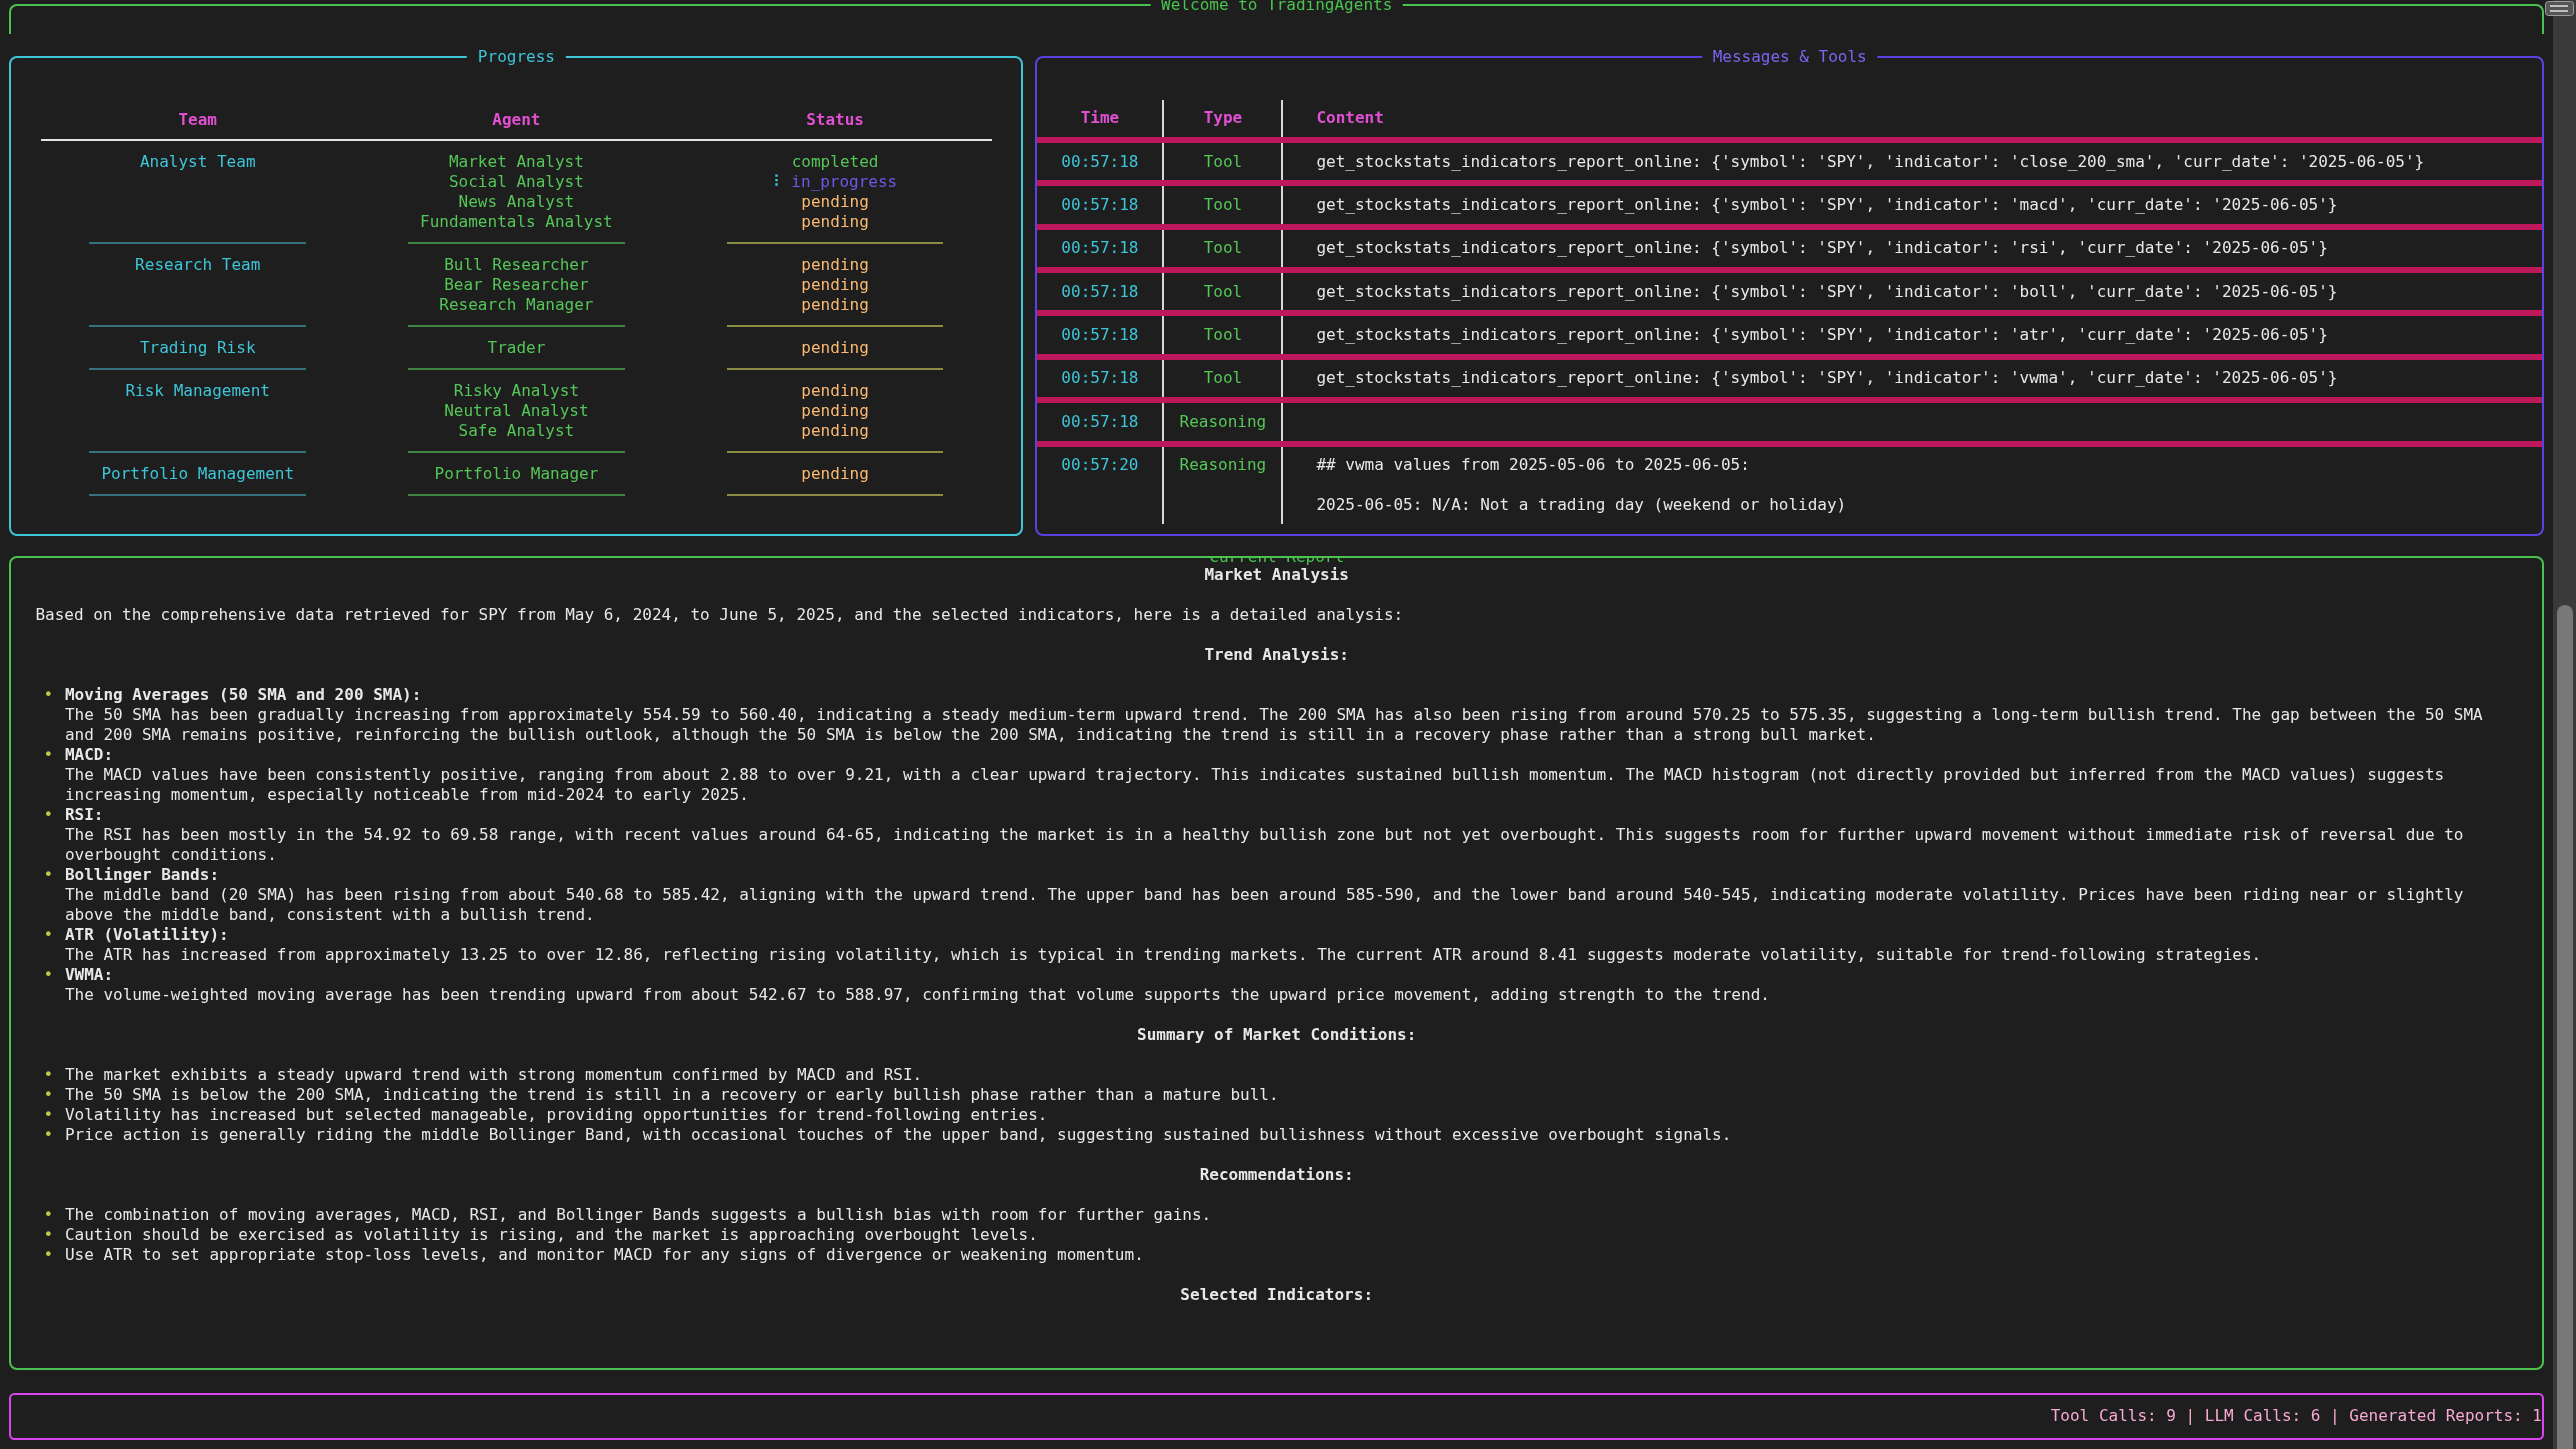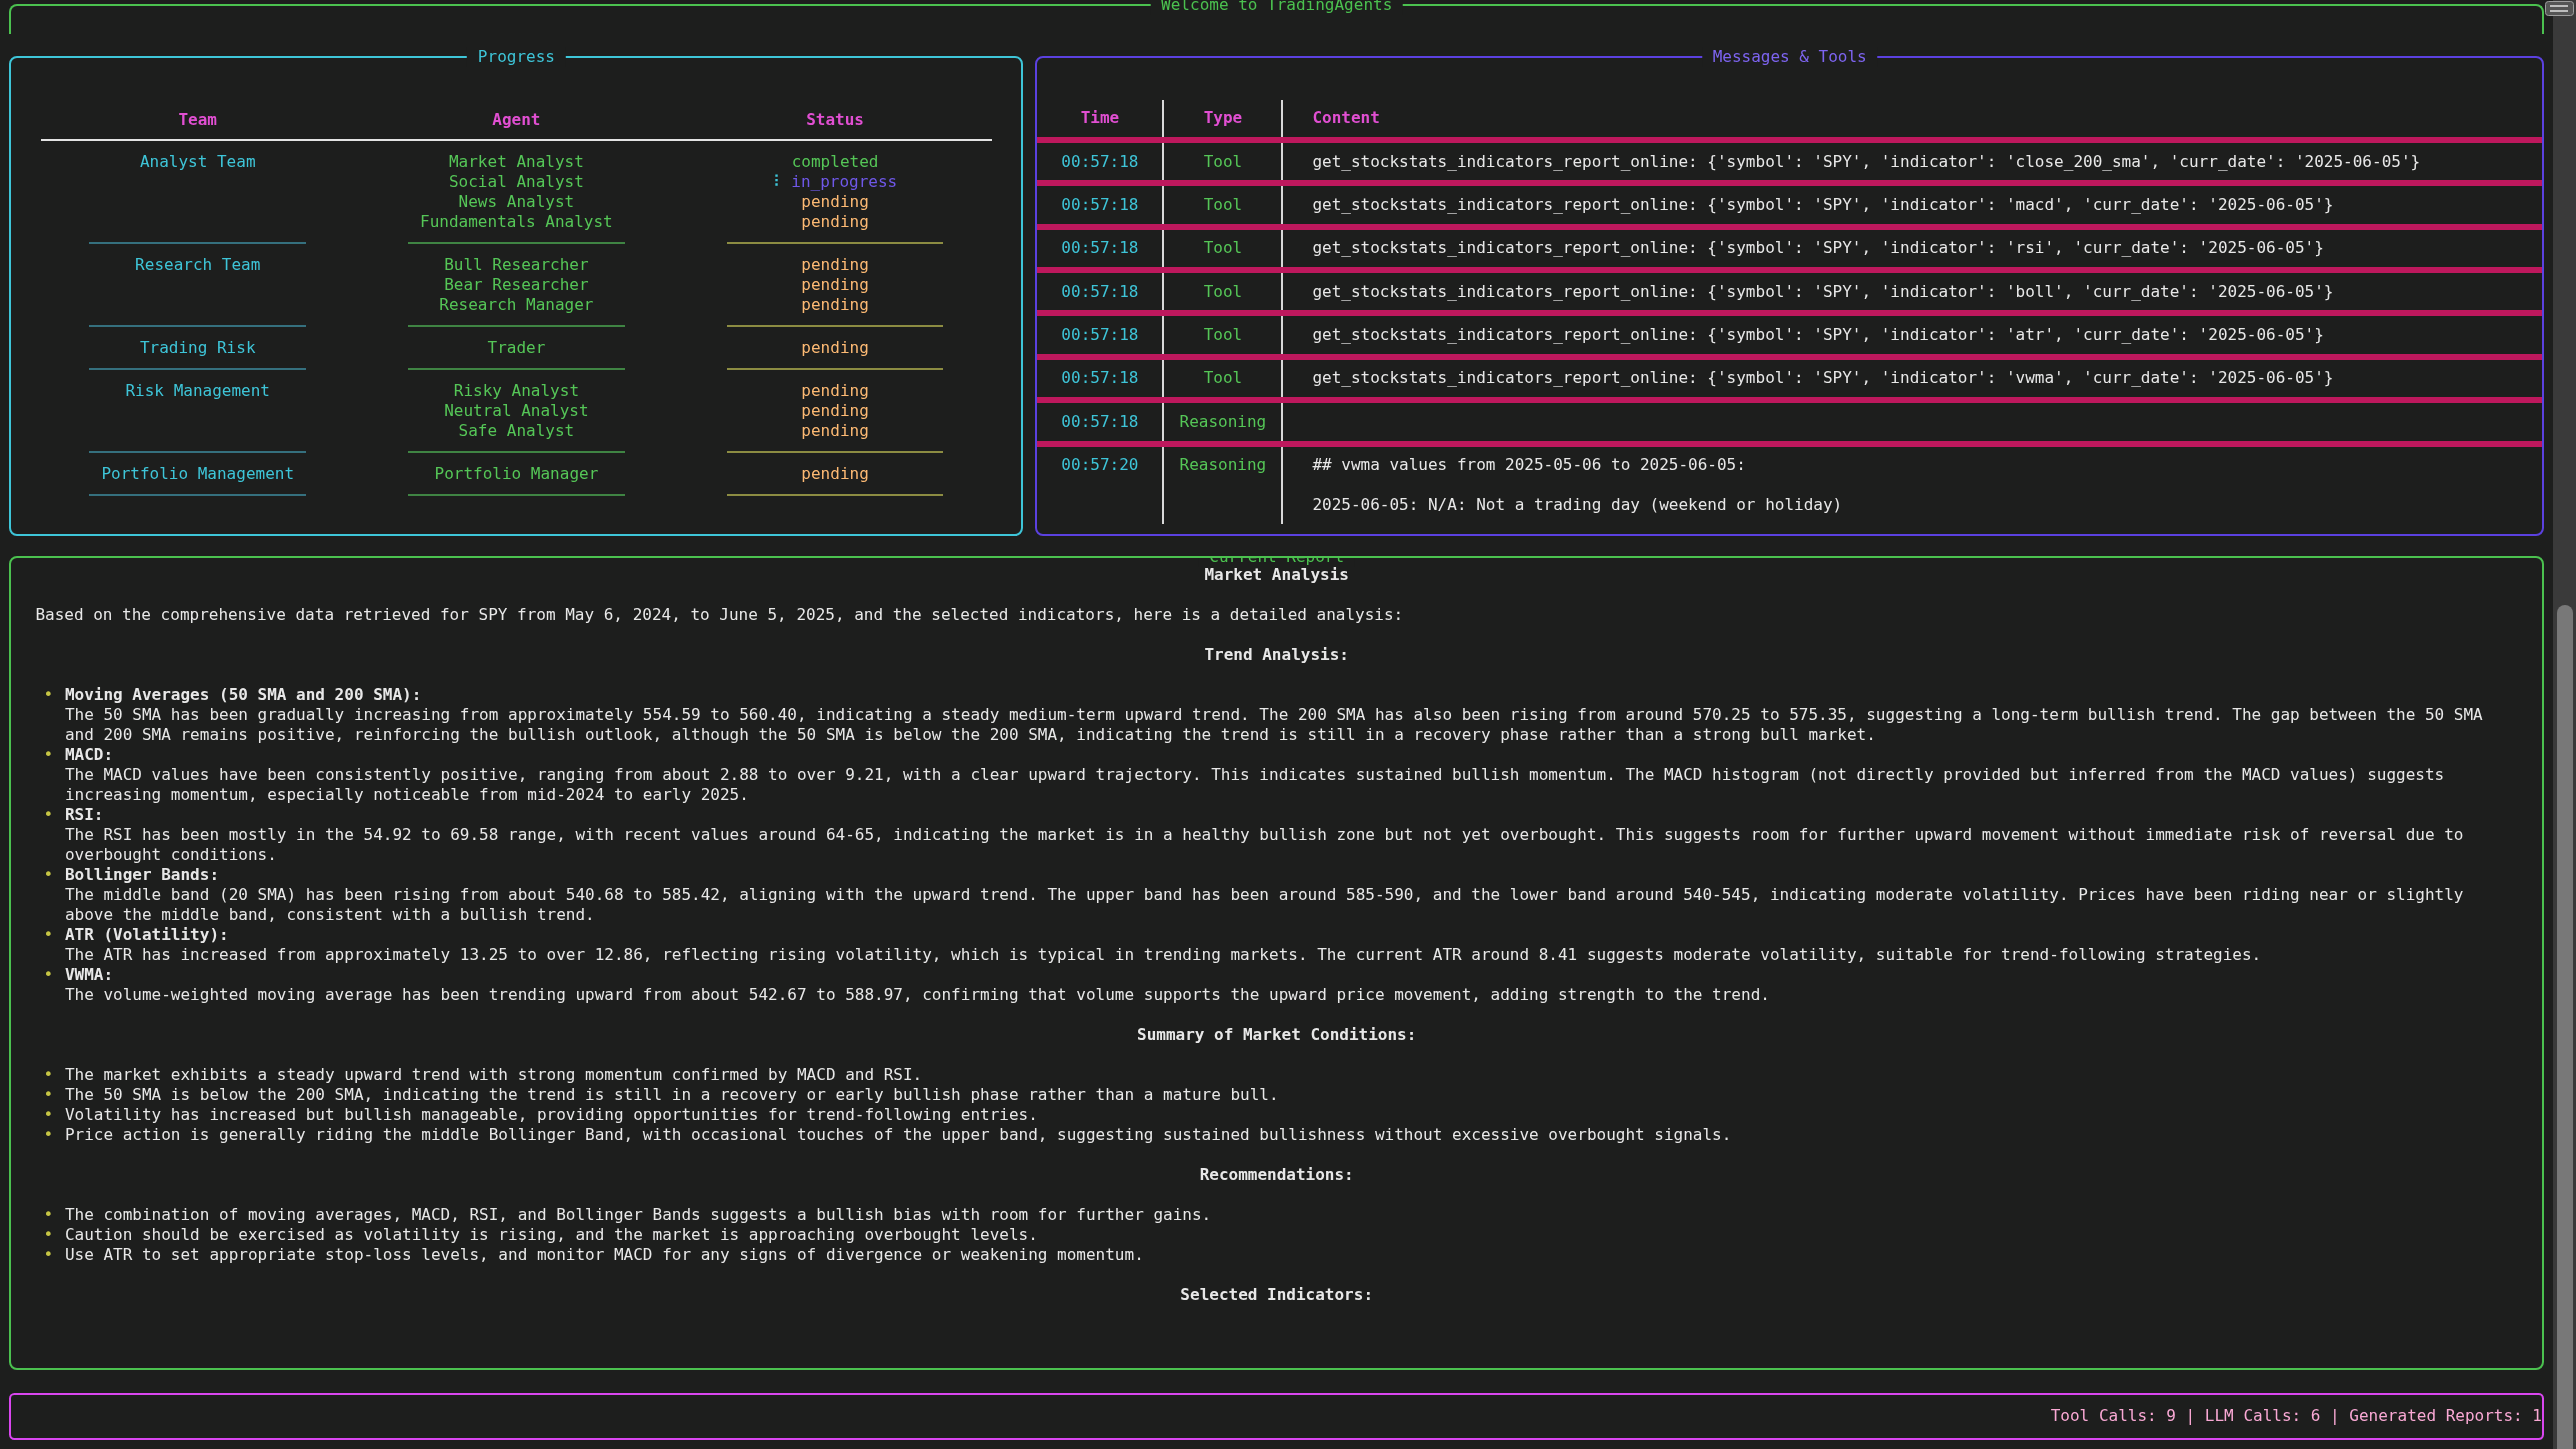--- a/index.html
+++ b/index.html
@@ -59,21 +59,21 @@
   .mtable { margin-top:42px; }
   .mrow {
     display:grid; grid-template-columns:127px 119px 1fr;
     border-bottom:6px solid #be185d;
   }
   .mrow:last-child { border-bottom:none; }
   .mcell { padding:8.7px 5.4px; }
   .mdiv { border-right:2px solid #d8d8d8; }
   .mtime { text-align:center; color:#3ec5d8; }
   .mtype { text-align:center; color:#55c657; }
-  .mcontent { padding-left:9px; color:#e8e8e8;margin-left:20px; }
+  .mcontent { padding-left:33px; color:#e8e8e8; }
   .mhead { font-weight:bold; color:#e14fd2; }
   .mhead .mtime, .mhead .mtype { color:#e14fd2; }
   .mhead .mcontent { text-align:left; color:#e14fd2; }
   .line2 { margin-top:20px; }
 
   
   .report-panel { margin-top:20px; height:814px; border-color:#4bc14f; overflow:hidden; }
   .report-panel .panel-title { color:#4bc14f; }
   .report-body { padding:7px 24px 0; display:flex; flex-direction:column; }
   .rblock { margin-bottom:20px; }
@@ -367,21 +367,21 @@
         <div class="rli">
             <span class="rmark">•</span>
             <div class="rtext">The market exhibits a steady upward trend with strong momentum confirmed by MACD and RSI.</div>
           </div>
         <div class="rli">
             <span class="rmark">•</span>
             <div class="rtext">The 50 SMA is below the 200 SMA, indicating the trend is still in a recovery or early bullish phase rather than a mature bull.</div>
           </div>
         <div class="rli">
             <span class="rmark">•</span>
-            <div class="rtext">Volatility has increased but bullish manageable, providing opportunities for trend-following entries.</div>
+            <div class="rtext">Volatility has increased but selected manageable, providing opportunities for trend-following entries.</div>
           </div>
         <div class="rli">
             <span class="rmark">•</span>
             <div class="rtext">Price action is generally riding the middle Bollinger Band, with occasional touches of the upper band, suggesting sustained bullishness without excessive overbought signals.</div>
           </div>
       </div>
 
       <div class="rblock rheading">Recommendations:</div>
       <div class="rblock">
         <div class="rli">

